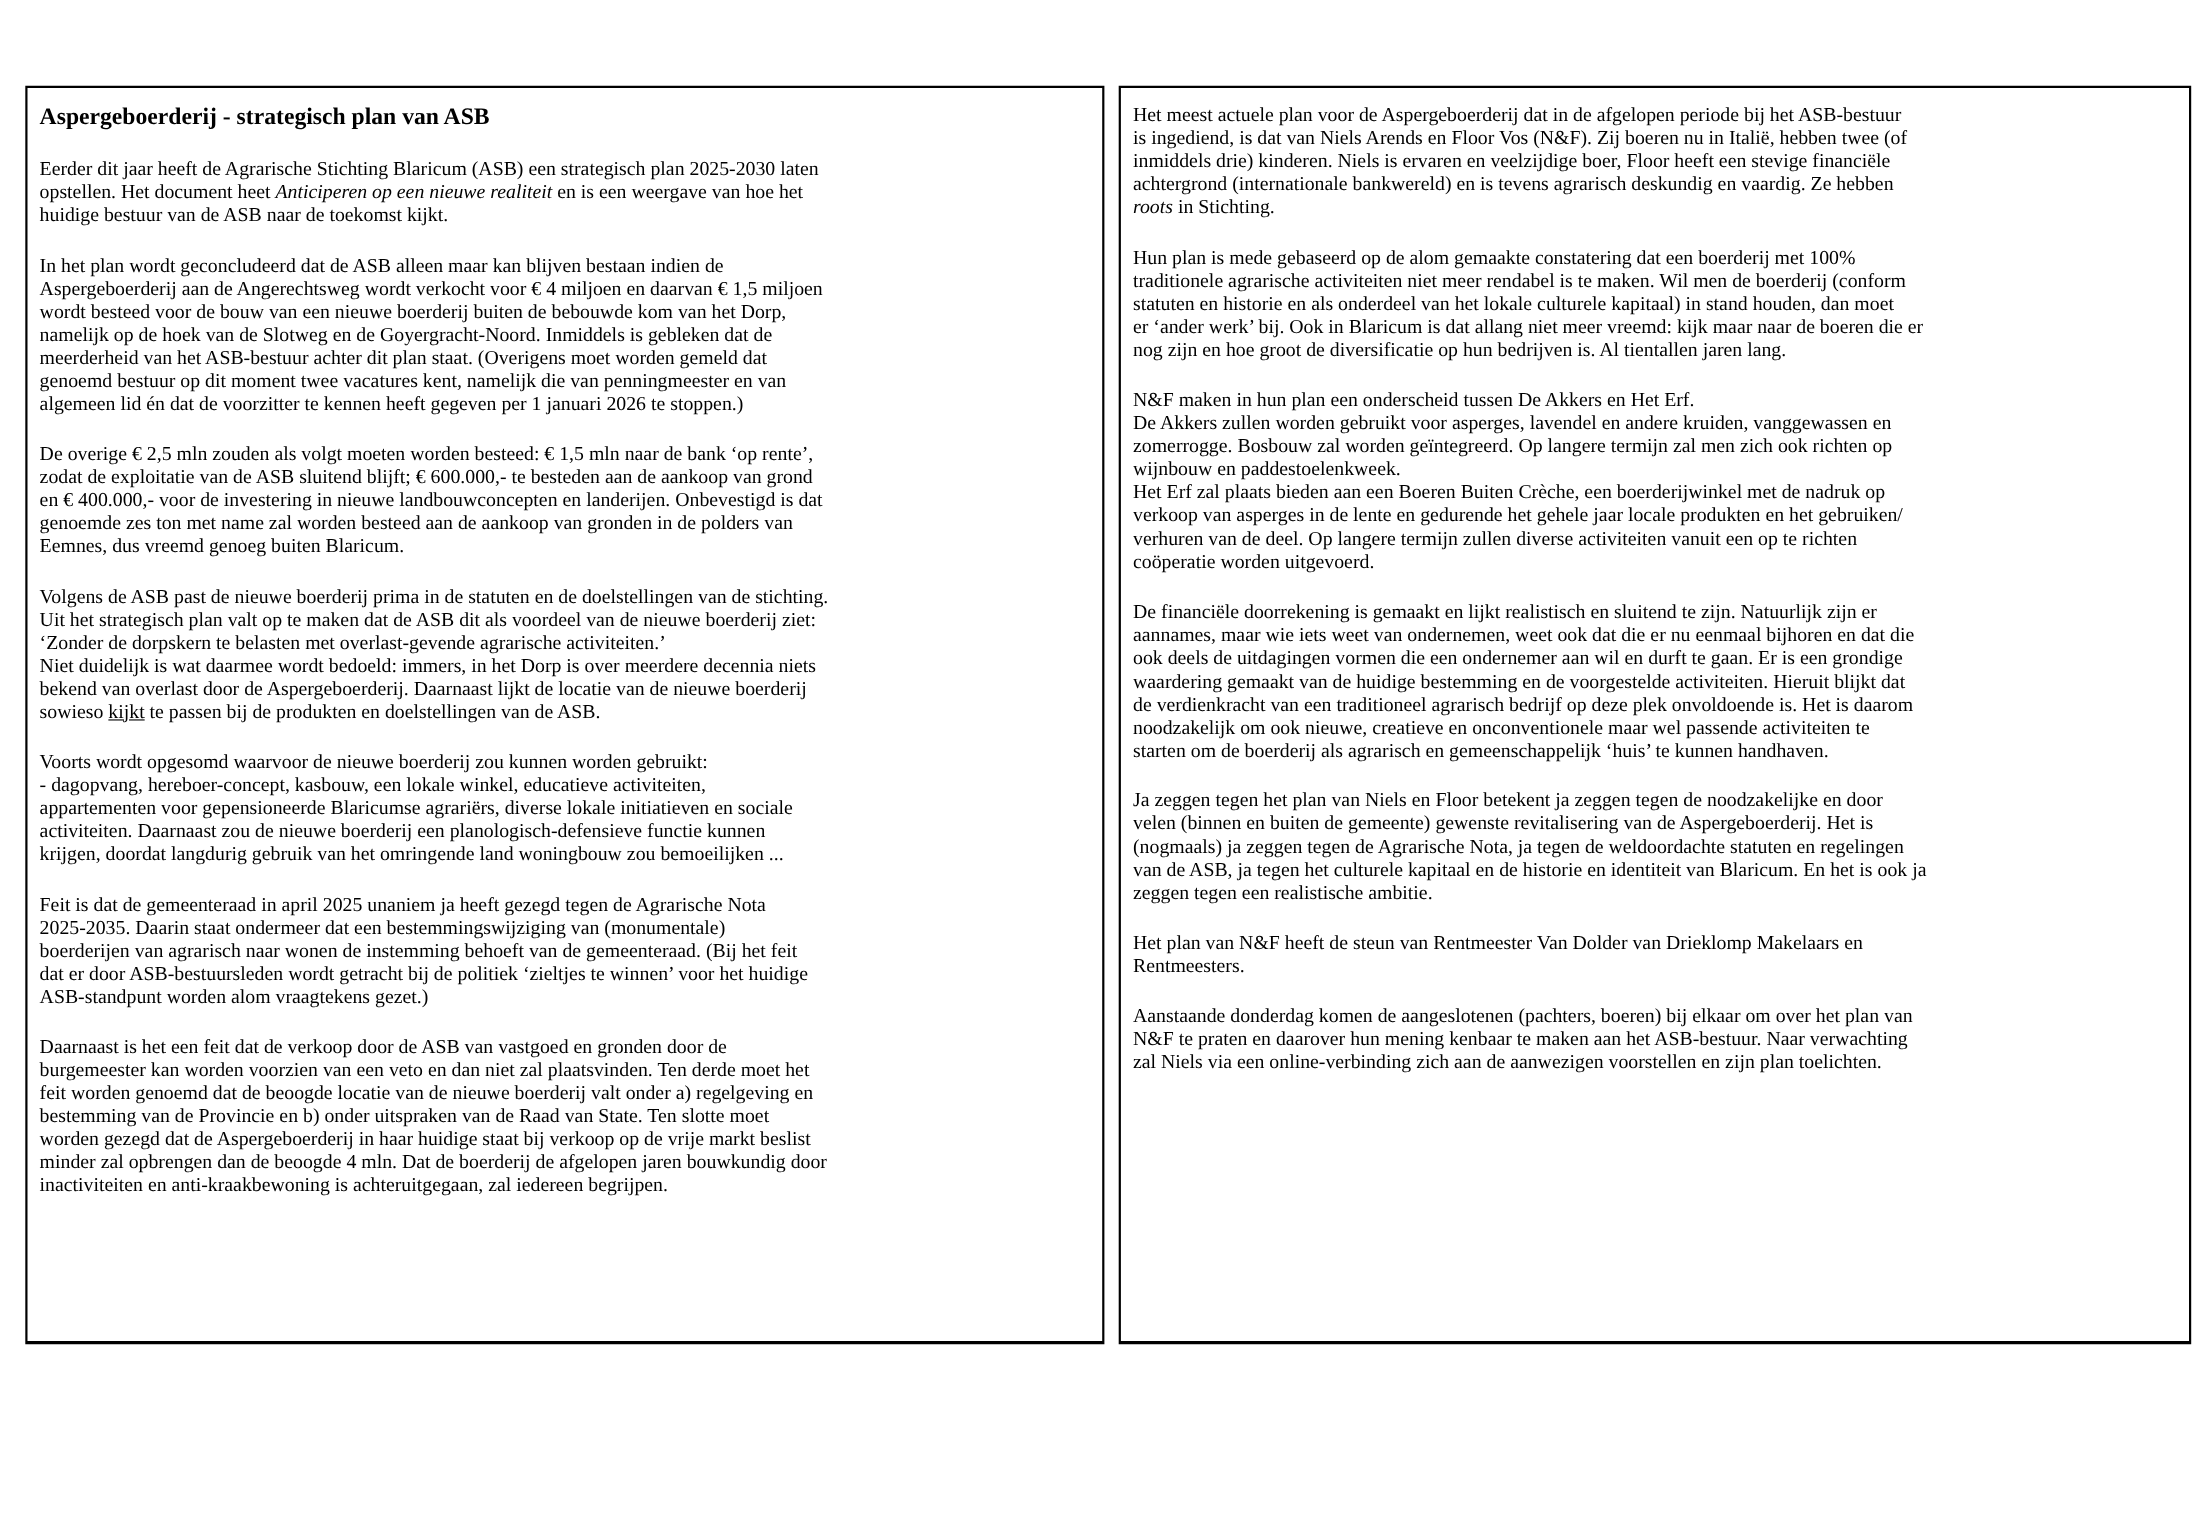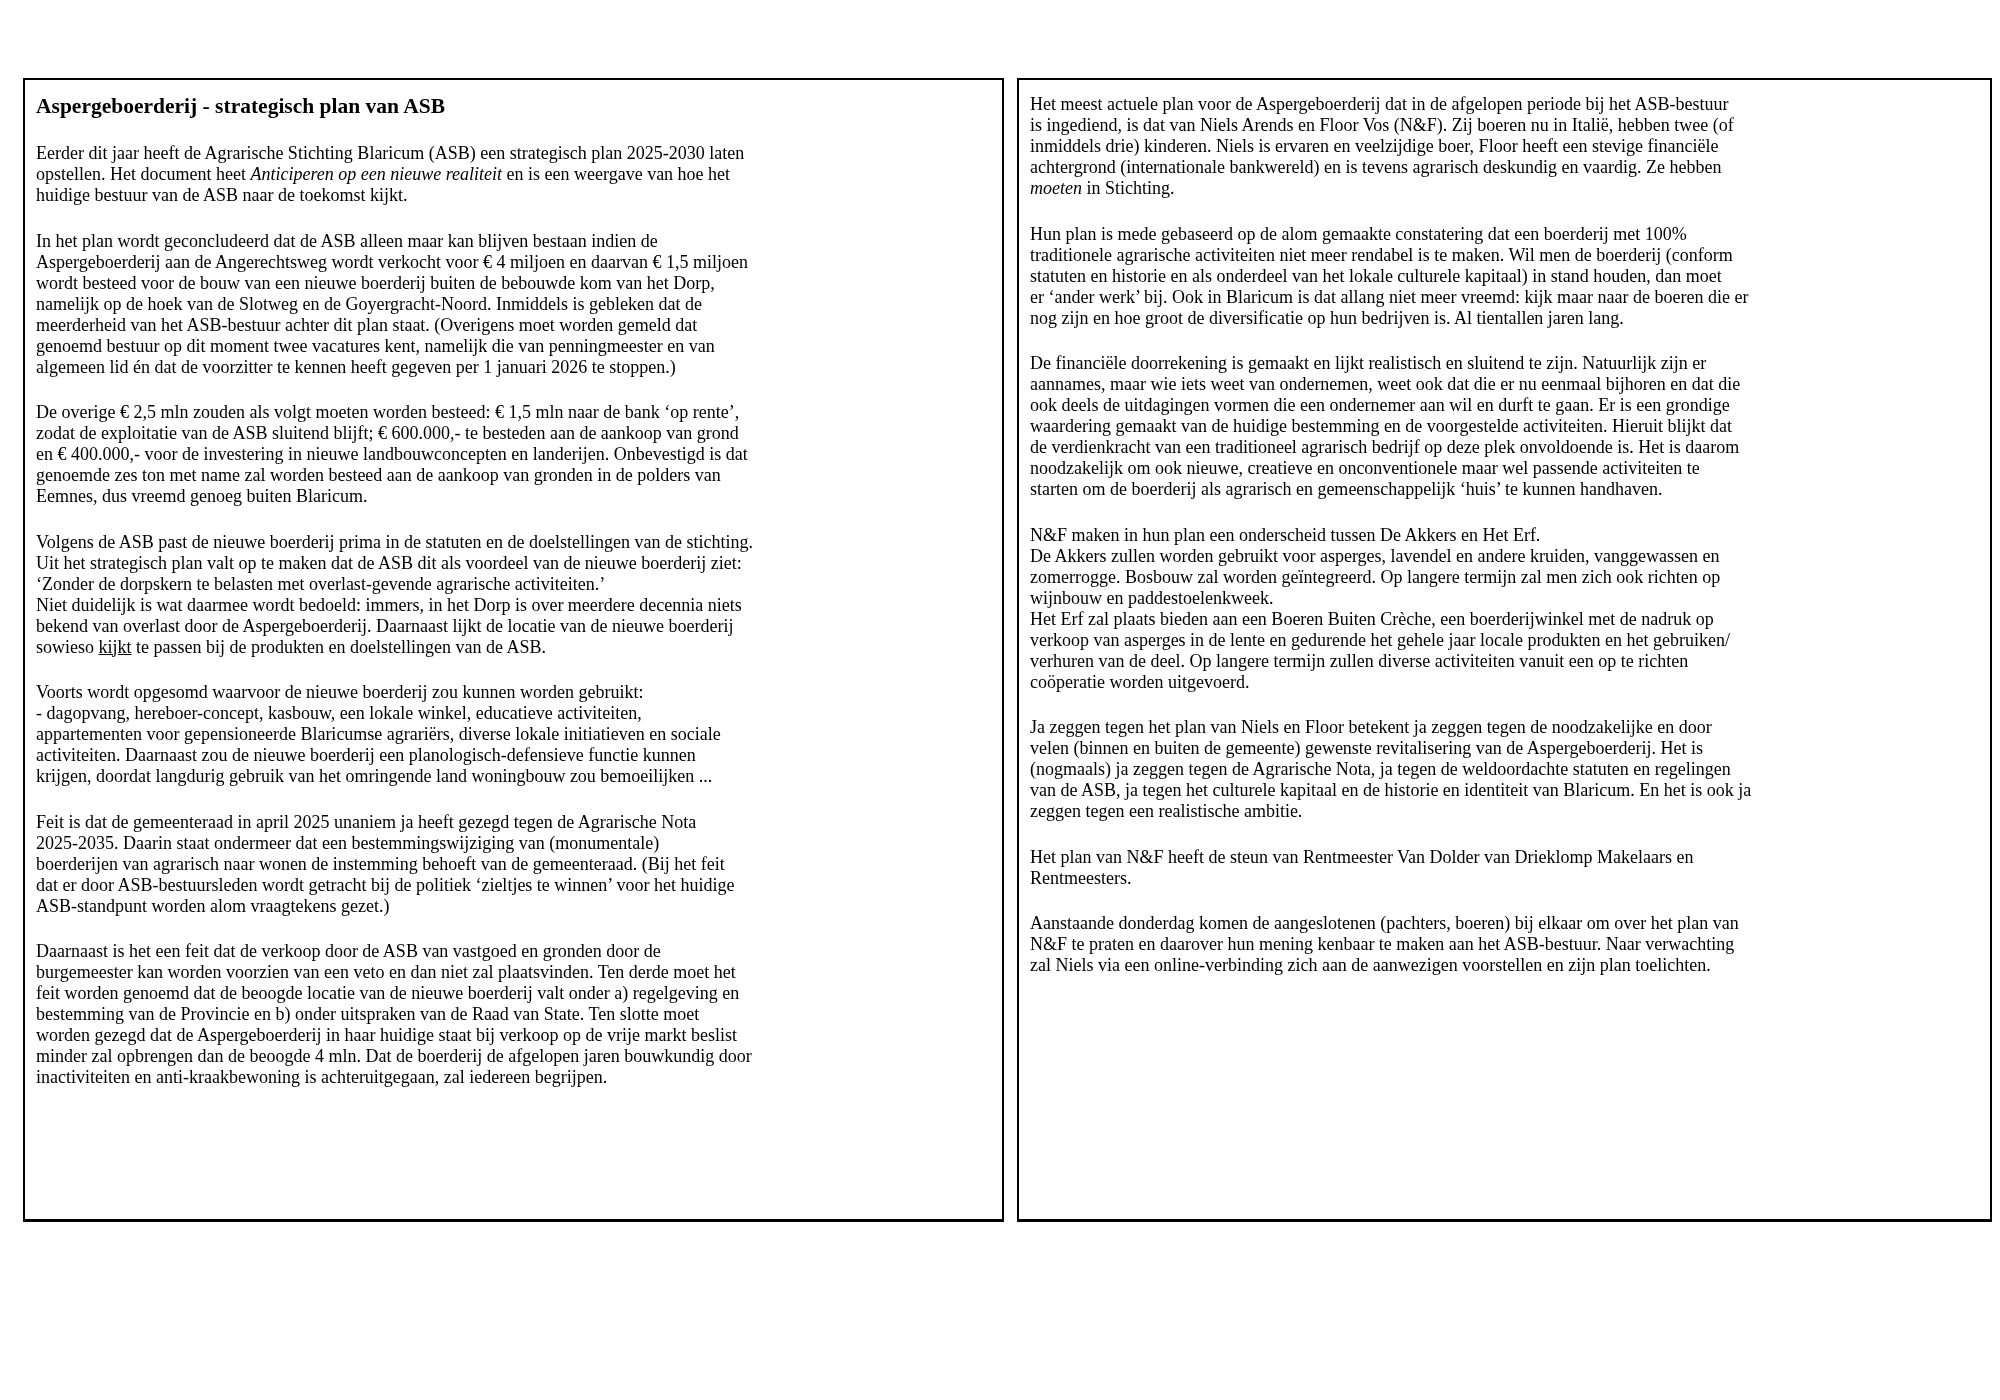--- a/index.html
+++ b/index.html
@@ -99,41 +99,41 @@
 inactiviteiten en anti-kraakbewoning is achteruitgegaan, zal iedereen begrijpen.</span></p>
         </div>
     </section>
 
     <section class="box right">
       <div class="paras">
           <p class="para"><span>Het meest actuele plan voor de Aspergeboerderij dat in de afgelopen periode bij het ASB-bestuur
 is ingediend, is dat van Niels Arends en Floor Vos (N&amp;F). Zij boeren nu in Italië, hebben twee (of
 inmiddels drie) kinderen. Niels is ervaren en veelzijdige boer, Floor heeft een stevige financiële
 achtergrond (internationale bankwereld) en is tevens agrarisch deskundig en vaardig. Ze hebben
-</span><span class="it">moeten</span><span> in Stichting.</span></p>
+</span><span class="it">roots</span><span> in Stichting.</span></p>
           <p class="para"><span>Hun plan is mede gebaseerd op de alom gemaakte constatering dat een boerderij met 100%
 traditionele agrarische activiteiten niet meer rendabel is te maken. Wil men de boerderij (conform
 statuten en historie en als onderdeel van het lokale culturele kapitaal) in stand houden, dan moet
 er ‘ander werk’ bij. Ook in Blaricum is dat allang niet meer vreemd: kijk maar naar de boeren die er
 nog zijn en hoe groot de diversificatie op hun bedrijven is. Al tientallen jaren lang.</span></p>
-          <p class="para"><span>De financiële doorrekening is gemaakt en lijkt realistisch en sluitend te zijn. Natuurlijk zijn er
-aannames, maar wie iets weet van ondernemen, weet ook dat die er nu eenmaal bijhoren en dat die
-ook deels de uitdagingen vormen die een ondernemer aan wil en durft te gaan. Er is een grondige
-waardering gemaakt van de huidige bestemming en de voorgestelde activiteiten. Hieruit blijkt dat
-de verdienkracht van een traditioneel agrarisch bedrijf op deze plek onvoldoende is. Het is daarom
-noodzakelijk om ook nieuwe, creatieve en onconventionele maar wel passende activiteiten te
-starten om de boerderij als agrarisch en gemeenschappelijk ‘huis’ te kunnen handhaven.</span></p>
           <p class="para"><span>N&amp;F maken in hun plan een onderscheid tussen De Akkers en Het Erf.
 De Akkers zullen worden gebruikt voor asperges, lavendel en andere kruiden, vanggewassen en
 zomerrogge. Bosbouw zal worden geïntegreerd. Op langere termijn zal men zich ook richten op
 wijnbouw en paddestoelenkweek.
 Het Erf zal plaats bieden aan een Boeren Buiten Crèche, een boerderijwinkel met de nadruk op
 verkoop van asperges in de lente en gedurende het gehele jaar locale produkten en het gebruiken/
 verhuren van de deel. Op langere termijn zullen diverse activiteiten vanuit een op te richten
 coöperatie worden uitgevoerd.</span></p>
+          <p class="para"><span>De financiële doorrekening is gemaakt en lijkt realistisch en sluitend te zijn. Natuurlijk zijn er
+aannames, maar wie iets weet van ondernemen, weet ook dat die er nu eenmaal bijhoren en dat die
+ook deels de uitdagingen vormen die een ondernemer aan wil en durft te gaan. Er is een grondige
+waardering gemaakt van de huidige bestemming en de voorgestelde activiteiten. Hieruit blijkt dat
+de verdienkracht van een traditioneel agrarisch bedrijf op deze plek onvoldoende is. Het is daarom
+noodzakelijk om ook nieuwe, creatieve en onconventionele maar wel passende activiteiten te
+starten om de boerderij als agrarisch en gemeenschappelijk ‘huis’ te kunnen handhaven.</span></p>
           <p class="para"><span>Ja zeggen tegen het plan van Niels en Floor betekent ja zeggen tegen de noodzakelijke en door
 velen (binnen en buiten de gemeente) gewenste revitalisering van de Aspergeboerderij. Het is
 (nogmaals) ja zeggen tegen de Agrarische Nota, ja tegen de weldoordachte statuten en regelingen
 van de ASB, ja tegen het culturele kapitaal en de historie en identiteit van Blaricum. En het is ook ja
 zeggen tegen een realistische ambitie.</span></p>
           <p class="para"><span>Het plan van N&amp;F heeft de steun van Rentmeester Van Dolder van Drieklomp Makelaars en
 Rentmeesters.</span></p>
           <p class="para"><span>Aanstaande donderdag komen de aangeslotenen (pachters, boeren) bij elkaar om over het plan van
 N&amp;F te praten en daarover hun mening kenbaar te maken aan het ASB-bestuur. Naar verwachting
 zal Niels via een online-verbinding zich aan de aanwezigen voorstellen en zijn plan toelichten.</span></p>

